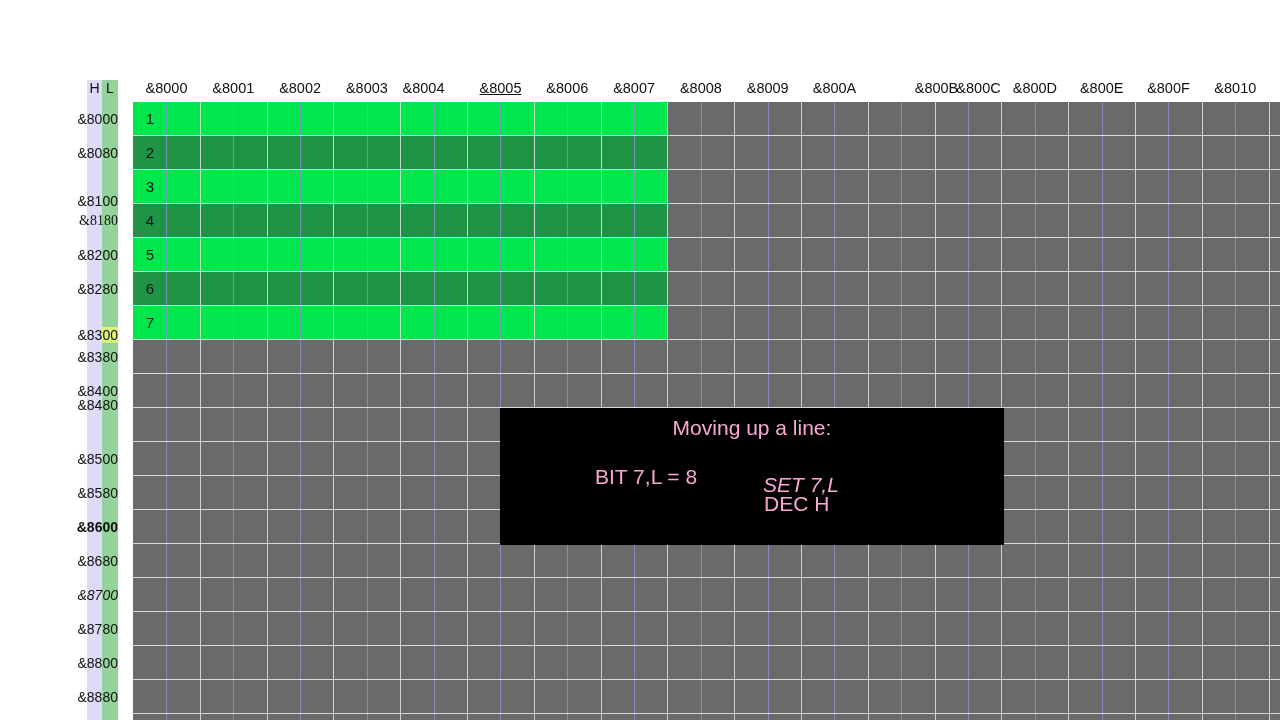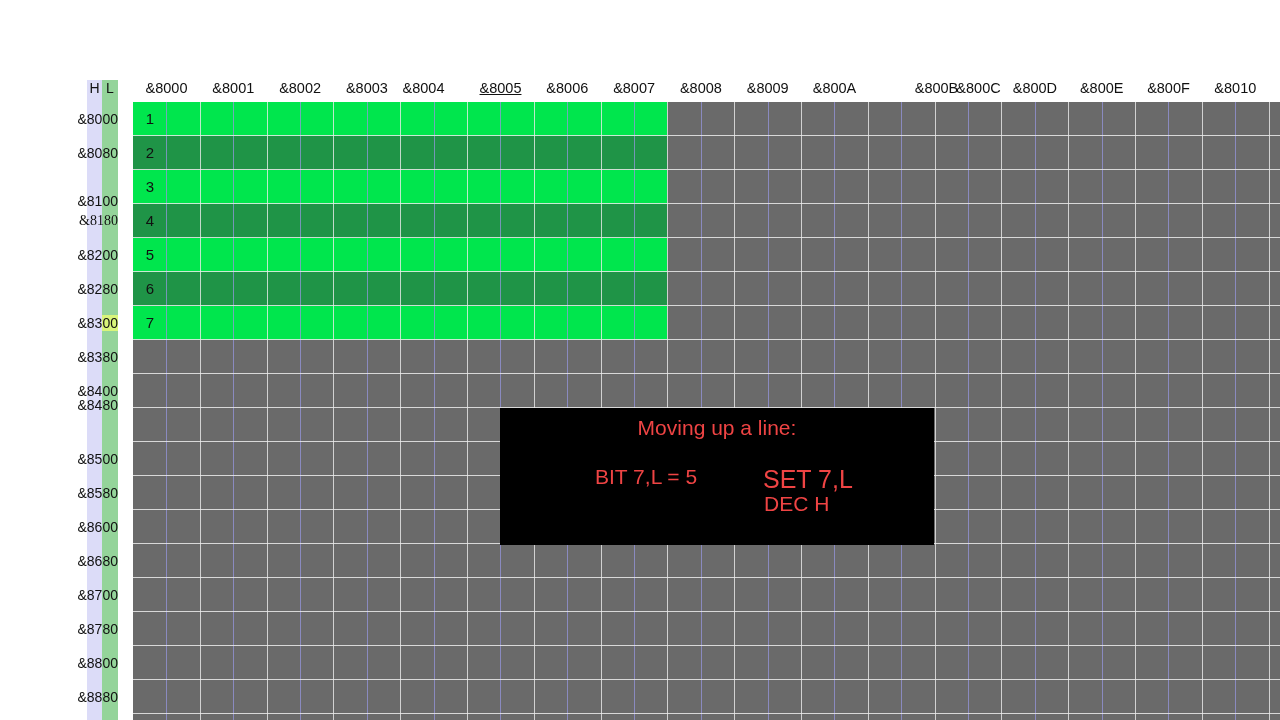--- a/index.html
+++ b/index.html
@@ -10,24 +10,24 @@
   .hl-label { position:absolute; top:80px; height:16px; font-size:14px; line-height:16px; color:#111; text-align:center; }
   .col-header { position:absolute; top:79px; height:18px; width:67px; text-align:center; font-size:14.5px; line-height:18px; color:#111; }
   .row-label { position:absolute; left:60px; width:58px; text-align:right; font-size:14px; line-height:34px; height:34px; color:#111; }
   .row-label .lo { }
   .row-label .lo.hi { background:#d9f57a; }
   .grid { position:absolute; left:133px; top:102px; width:1147px; height:618px; background:#6a6a6a; overflow:hidden; }
   .band { position:absolute; left:0; width:534px; height:34px; }
   .band .num { position:absolute; left:0; width:34px; text-align:center; line-height:34px; font-size:15px; color:#111; }
   .vline { position:absolute; top:0; width:1px; height:100%; }
   .hline { position:absolute; left:0; height:1px; width:100%; background:rgba(235,235,235,0.85); }
-  .note { position:absolute; left:500px; top:408px; width:434px; height:137px; background:#000; color:#ef4444; }
+  .note { position:absolute; left:500px; top:408px; width:504px; height:137px; background:#000; color:#f9a8d4; }
   .note .title { position:absolute; top:8px; left:0; width:100%; text-align:center; font-size:21px; }
   .note .left { position:absolute; left:95px; top:57px; font-size:21px; }
-  .note .right1 { position:absolute; left:263px; top:57px; font-size:25px; }
+  .note .right1 { position:absolute; left:263px; top:65px; font-size:21px;font-style:italic; }
   .note .right2 { position:absolute; left:264px; top:84px; font-size:21px; }
 </style>
 </head>
 <body>
 
 <div class="hstripe"></div>
 <div class="lstripe"></div>
 <div class="hl-label" style="left:87px;width:15px;">H</div>
 <div class="hl-label" style="left:102px;width:16px;">L</div>
 
@@ -50,29 +50,29 @@
     <div class="col-header" style="left: 1135px;">&amp;800F</div>
     <div class="col-header" style="left: 1201.8px;">&amp;8010</div>
   </div>
 <div id="row-labels">
     <div class="row-label" style="top: 102px;"><span>&amp;80</span><span class="lo">00</span></div>
     <div class="row-label" style="top: 136px;"><span>&amp;80</span><span class="lo">80</span></div>
     <div class="row-label" style="top: 184px;"><span>&amp;81</span><span class="lo">00</span></div>
     <div class="row-label" style="top: 204px; font-family: Liberation Serif, serif;"><span>&amp;81</span><span class="lo">80</span></div>
     <div class="row-label" style="top: 238px;"><span>&amp;82</span><span class="lo">00</span></div>
     <div class="row-label" style="top: 272px;"><span>&amp;82</span><span class="lo">80</span></div>
-    <div class="row-label" style="top: 306px;"><span>&amp;83</span><span class="lo hi">00</span></div>
+    <div class="row-label" style="top: 318px;"><span>&amp;83</span><span class="lo hi">00</span></div>
     <div class="row-label" style="top: 340px;"><span>&amp;83</span><span class="lo">80</span></div>
     <div class="row-label" style="top: 374px;"><span>&amp;84</span><span class="lo">00</span></div>
     <div class="row-label" style="top: 388px;"><span>&amp;84</span><span class="lo">80</span></div>
     <div class="row-label" style="top: 442px;"><span>&amp;85</span><span class="lo">00</span></div>
     <div class="row-label" style="top: 476px;"><span>&amp;85</span><span class="lo">80</span></div>
-    <div class="row-label" style="top: 510px;"><span>&amp;86</span><span class="lo">00</span></div>
+    <div class="row-label" style="top: 510px; font-weight: bold;"><span>&amp;86</span><span class="lo">00</span></div>
     <div class="row-label" style="top: 544px;"><span>&amp;86</span><span class="lo">80</span></div>
-    <div class="row-label" style="top: 578px;"><span>&amp;87</span><span class="lo">00</span></div>
+    <div class="row-label" style="top: 578px; font-style: italic;"><span>&amp;87</span><span class="lo">00</span></div>
     <div class="row-label" style="top: 612px;"><span>&amp;87</span><span class="lo">80</span></div>
     <div class="row-label" style="top: 646px;"><span>&amp;88</span><span class="lo">00</span></div>
     <div class="row-label" style="top: 680px;"><span>&amp;88</span><span class="lo">80</span></div>
   </div>
 
 <div class="grid" id="grid">
     <div class="band" style="top: 0px; background: rgb(0, 230, 77);">
       <div class="num">1</div>
     </div>
     <div class="band" style="top: 34px; background: rgb(31, 148, 71);">
@@ -142,16 +142,16 @@
     <div class="hline" style="top: 441px;"></div>
     <div class="hline" style="top: 475px;"></div>
     <div class="hline" style="top: 509px;"></div>
     <div class="hline" style="top: 543px;"></div>
     <div class="hline" style="top: 577px;"></div>
     <div class="hline" style="top: 611px;"></div>
   </div>
 
 <div class="note">
   <div class="title">Moving up a line:</div>
-  <div class="left">BIT 7,L = 5</div>
+  <div class="left">BIT 7,L = 8</div>
   <div class="right1">SET 7,L</div>
   <div class="right2">DEC H</div>
 </div>
 
 </body></html>

